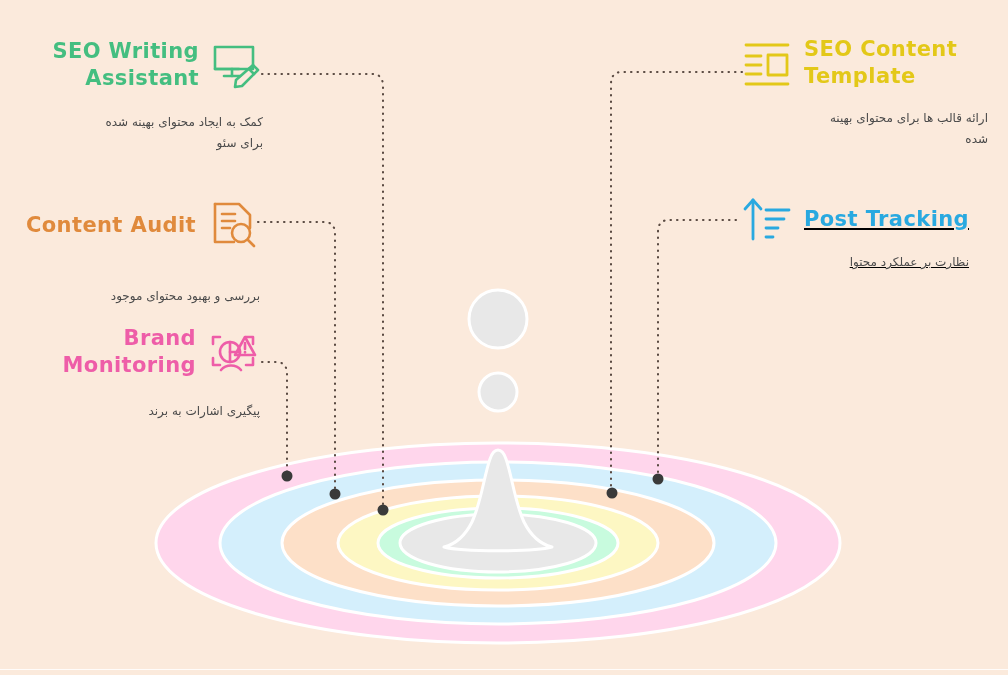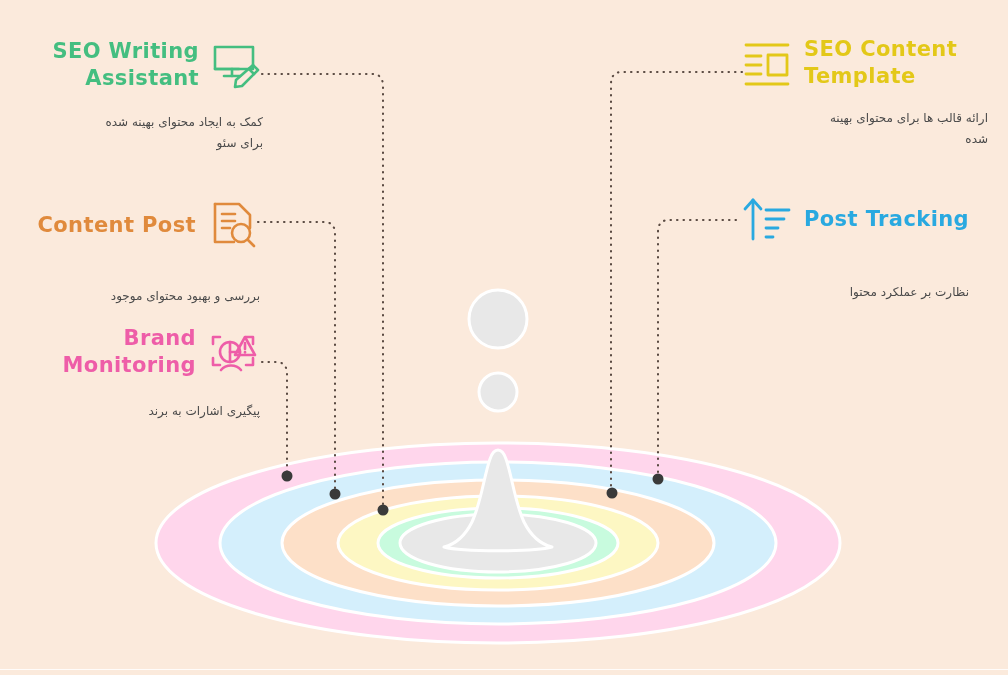--- a/index.html
+++ b/index.html
@@ -137,21 +137,21 @@
           <path d="M44 27 L49 32 L33 48 L26 49 L27 42 Z"></path>
           <path d="M40 31 L45 36"></path>
         </svg>
       </div>
       <div class="feat-desc desc-right" style="margin-top:20px;">کمک به ایجاد محتوای بهینه شده
 برای سئو</div>
     </div>
 
     <div class="feature" style="left:20px; top:198px; width:240px;">
       <div class="feat-head" style="justify-content:flex-end;">
-        <div class="feat-title right-align" style="color:#E08A3C;">Content Post</div>
+        <div class="feat-title right-align" style="color:#E08A3C;">Content Audit</div>
         <svg class="feat-icon icon-gap-left" viewBox="0 0 54 54" fill="none" stroke="#E08A3C" stroke-width="2.6" stroke-linecap="round" stroke-linejoin="round">
           <path d="M9 6 H33 L44 17 V30"></path>
           <path d="M9 6 V44 H28"></path>
           <path d="M16 16 H29"></path>
           <path d="M16 23 H29"></path>
           <path d="M16 30 H24"></path>
           <circle cx="35" cy="35" r="9"></circle>
           <path d="M42 42 L48 48"></path>
         </svg>
       </div>
@@ -189,31 +189,31 @@
           <path d="M6 48 H48"></path>
           <path d="M28 19 H47 V39 H28 Z"></path>
         </svg>
         <div class="feat-title left-align" style="color:#E3C818;">SEO Content
 Template</div>
       </div>
       <div class="feat-desc desc-right" style="margin-top:18px; width:215px; margin-left:33px;">ارائه قالب ها برای محتوای بهینه
 شده</div>
     </div>
 
-    <div class="feature" style="left:740px; top:192px; width:248px;">
+    <div class="feature" style="left:740px; top:192px; width:248px;text-decoration:underline;">
       <div class="feat-head" style="justify-content:flex-start;">
         <svg class="feat-icon icon-gap-right" viewBox="0 0 54 54" fill="none" stroke="#29A9E0" stroke-width="2.8" stroke-linecap="round" stroke-linejoin="round">
           <path d="M13 47 V8"></path>
           <path d="M5 17 L13 8 L21 17"></path>
           <path d="M26 18 H49"></path>
           <path d="M26 27 H44"></path>
           <path d="M26 36 H38"></path>
           <path d="M26 45 H33"></path>
         </svg>
         <div class="feat-title left-align" style="color:#29A9E0;">Post Tracking</div>
       </div>
-      <div class="feat-desc desc-right" style="margin-top:36px; width:196px; margin-left:33px;">نظارت بر عملکرد محتوا</div>
+      <div class="feat-desc desc-right" style="margin-top:6px; width:196px; margin-left:33px;">نظارت بر عملکرد محتوا</div>
     </div>
 
   </div>
 
   <div class="bottom-rule"></div>
 </div>
 
 </body></html>

